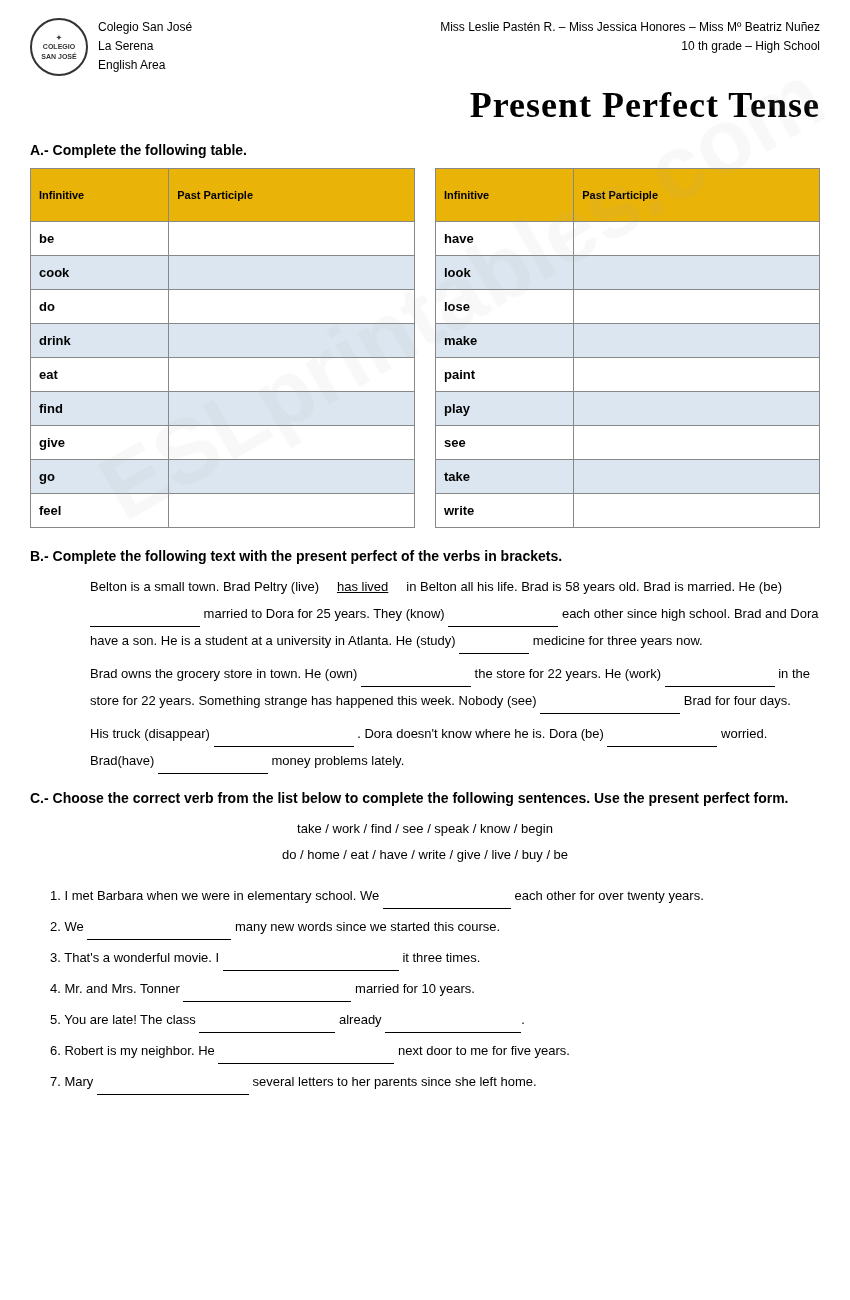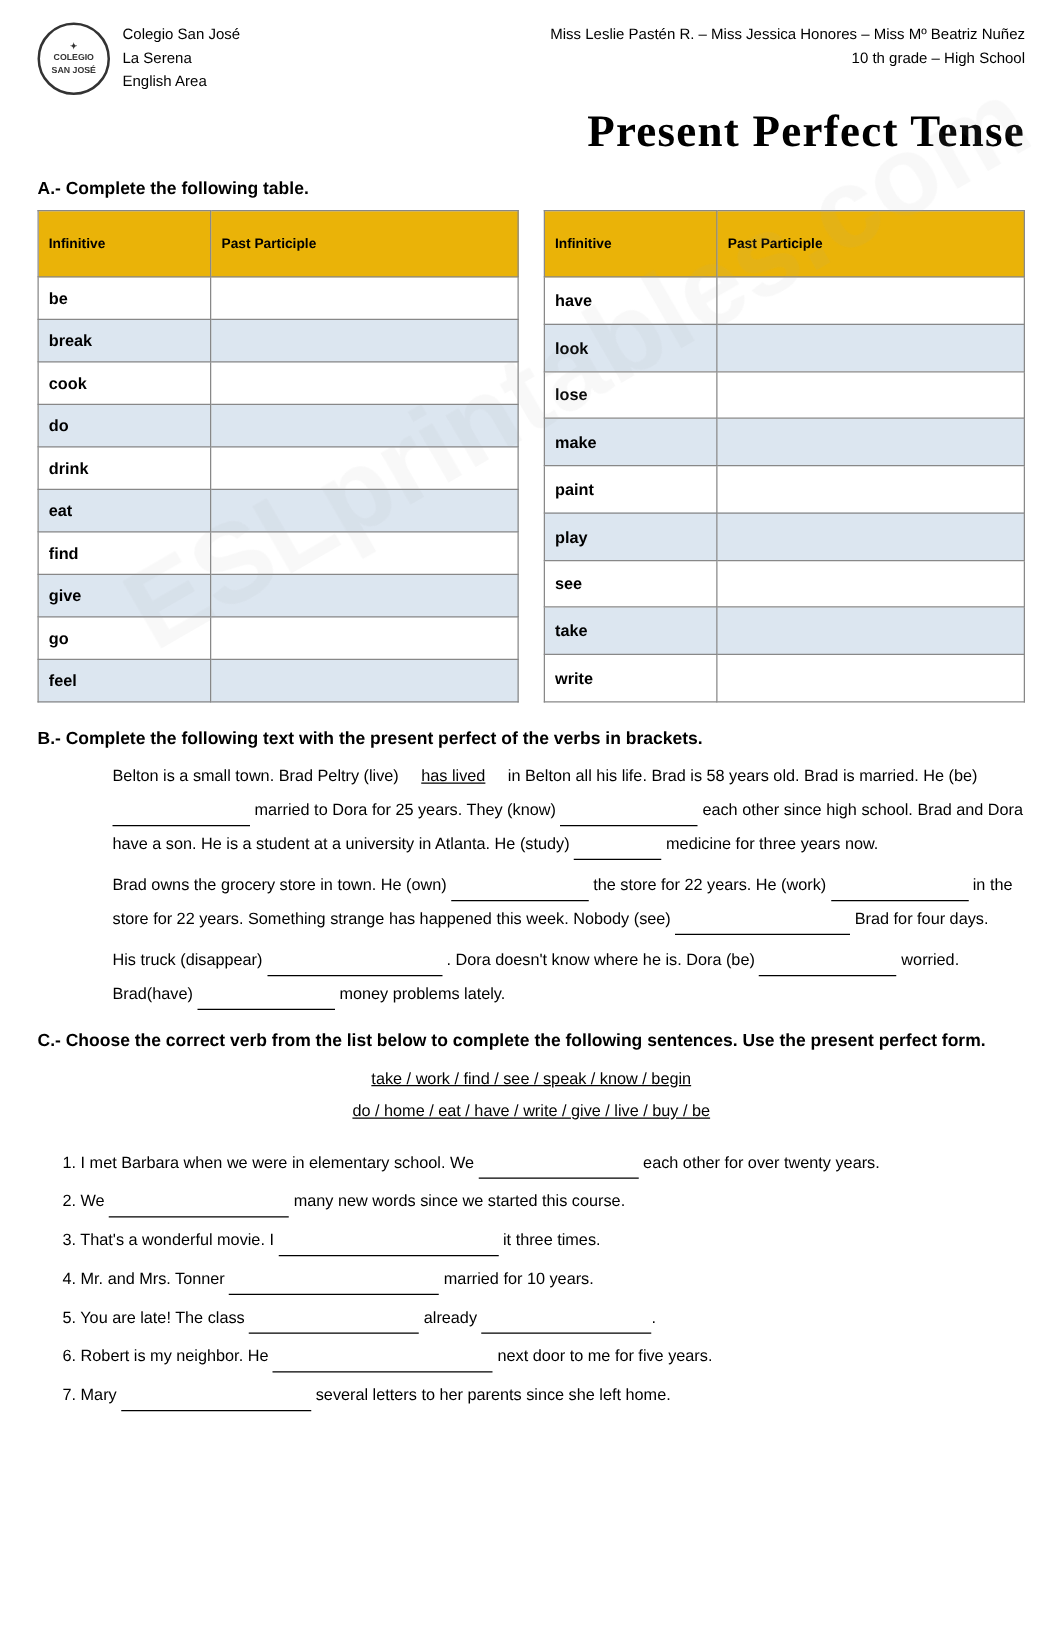--- a/index.html
+++ b/index.html
@@ -138,21 +138,20 @@
 
     
     .section-c {
       margin-top: 10px;
     }
     .word-list {
       text-align: center;
       font-size: 13px;
       line-height: 2.0;
       margin: 10px 0 14px 0;
-      text-decoration: underline;
     }
     .sentence-list {
       list-style: none;
       padding: 0;
     }
     .sentence-list li {
       font-size: 13px;
       line-height: 2.0;
       margin-bottom: 4px;
       padding-left: 20px;
@@ -208,24 +207,20 @@
     <table class="verb-table">
       <thead>
         <tr>
           <th>Infinitive</th>
           <th>Past Participle</th>
         </tr>
       </thead>
       <tbody id="table1-body">
       <tr>
             <td>be</td>
-            <td></td>
-          </tr>
-          <tr>
-            <td>break</td>
             <td></td>
           </tr>
           <tr>
             <td>cook</td>
             <td></td>
           </tr>
           <tr>
             <td>do</td>
             <td></td>
           </tr>

